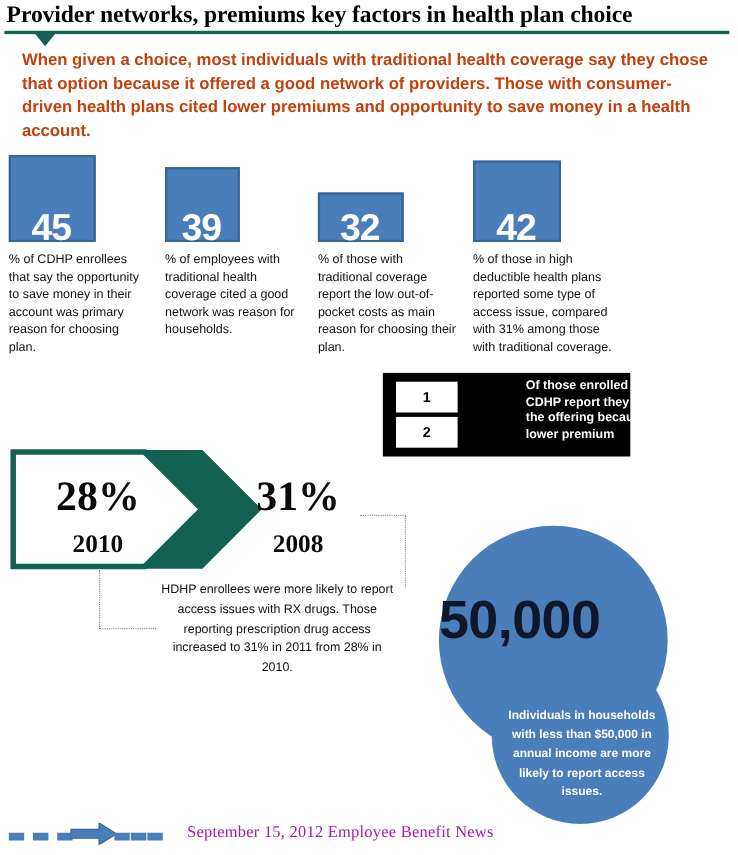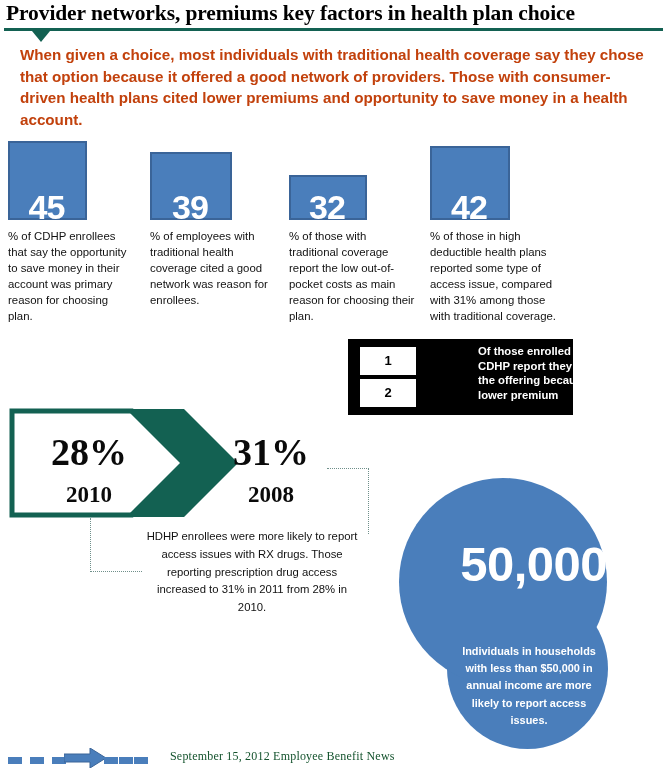--- a/index.html
+++ b/index.html
@@ -180,24 +180,24 @@
     left: 399px;
     top: 478px;
     width: 208px;
     height: 208px;
   }
   .circle-big .bignum {
     position: absolute;
     left: 0;
     right: 0;
     top: 62px;
-    text-align: right;
+    text-align: left;
     font-size: 49px;
     font-weight: bold;
-    color: #ffffff;
+    color: #0f172a;
     letter-spacing: -0.5px;
     line-height: 49px;
   }
   .circle-cap {
     position: absolute;
     left: 456px;
     top: 643px;
     width: 146px;
     text-align: center;
     font-size: 10.9px;
@@ -220,45 +220,45 @@
     left: 64px;
     top: 748px;
     width: 42px;
     height: 20px;
   }
   .credit {
     position: absolute;
     left: 170px;
     top: 749px;
     font-family: "Liberation Serif", serif;
-    font-size: 12px;
-    color: #14532d;
+    font-size: 15px;
+    color: #a21caf;
     letter-spacing: 0.2px;
   }
 </style>
 </head>
 <body>
 
 <div id="page">
 
   <div class="title">Provider networks, premiums key factors in health plan choice</div>
   <div class="title-rule"></div>
   <div class="title-caret"></div>
 
   <div class="lede">When given a choice, most individuals with traditional health coverage say they chose that option because it offered a good network of providers. Those with consumer-driven health plans cited lower premiums and opportunity to save money in a health account.</div>
 
   <div class="statbox" id="sb0" style="left: 8px; top: 141px; width: 79px; height: 79px;">
     <div class="num">45</div>
   </div>
   <div class="statcap" id="sc0" style="left: 8px; top: 228px; width: 120px;">% of CDHP enrollees that say the opportunity to save money in their account was primary reason for choosing plan.</div>
 
-  <div class="statbox" id="sb1" style="left: 150px; top: 152px; width: 82px; height: 68px;">
+  <div class="statbox" id="sb1" style="left: 150px; top: 152px; width: 68px; height: 68px;">
     <div class="num">39</div>
   </div>
-  <div class="statcap" id="sc1" style="left: 150px; top: 228px; width: 128px;">% of employees with traditional health coverage cited a good network was reason for enrollees.</div>
+  <div class="statcap" id="sc1" style="left: 150px; top: 228px; width: 128px;">% of employees with traditional health coverage cited a good network was reason for households.</div>
 
   <div class="statbox" id="sb2" style="left: 289px; top: 175px; width: 78px; height: 45px;">
     <div class="num">32</div>
   </div>
   <div class="statcap" id="sc2" style="left: 289px; top: 228px; width: 128px;">% of those with traditional coverage report the low out-of-pocket costs as main reason for choosing their plan.</div>
 
   <div class="statbox" id="sb3" style="left: 430px; top: 146px; width: 80px; height: 74px;">
     <div class="num">42</div>
   </div>
   <div class="statcap" id="sc3" style="left: 430px; top: 228px; width: 132px;">% of those in high deductible health plans reported some type of access issue, compared with 31% among those with traditional coverage.</div>

